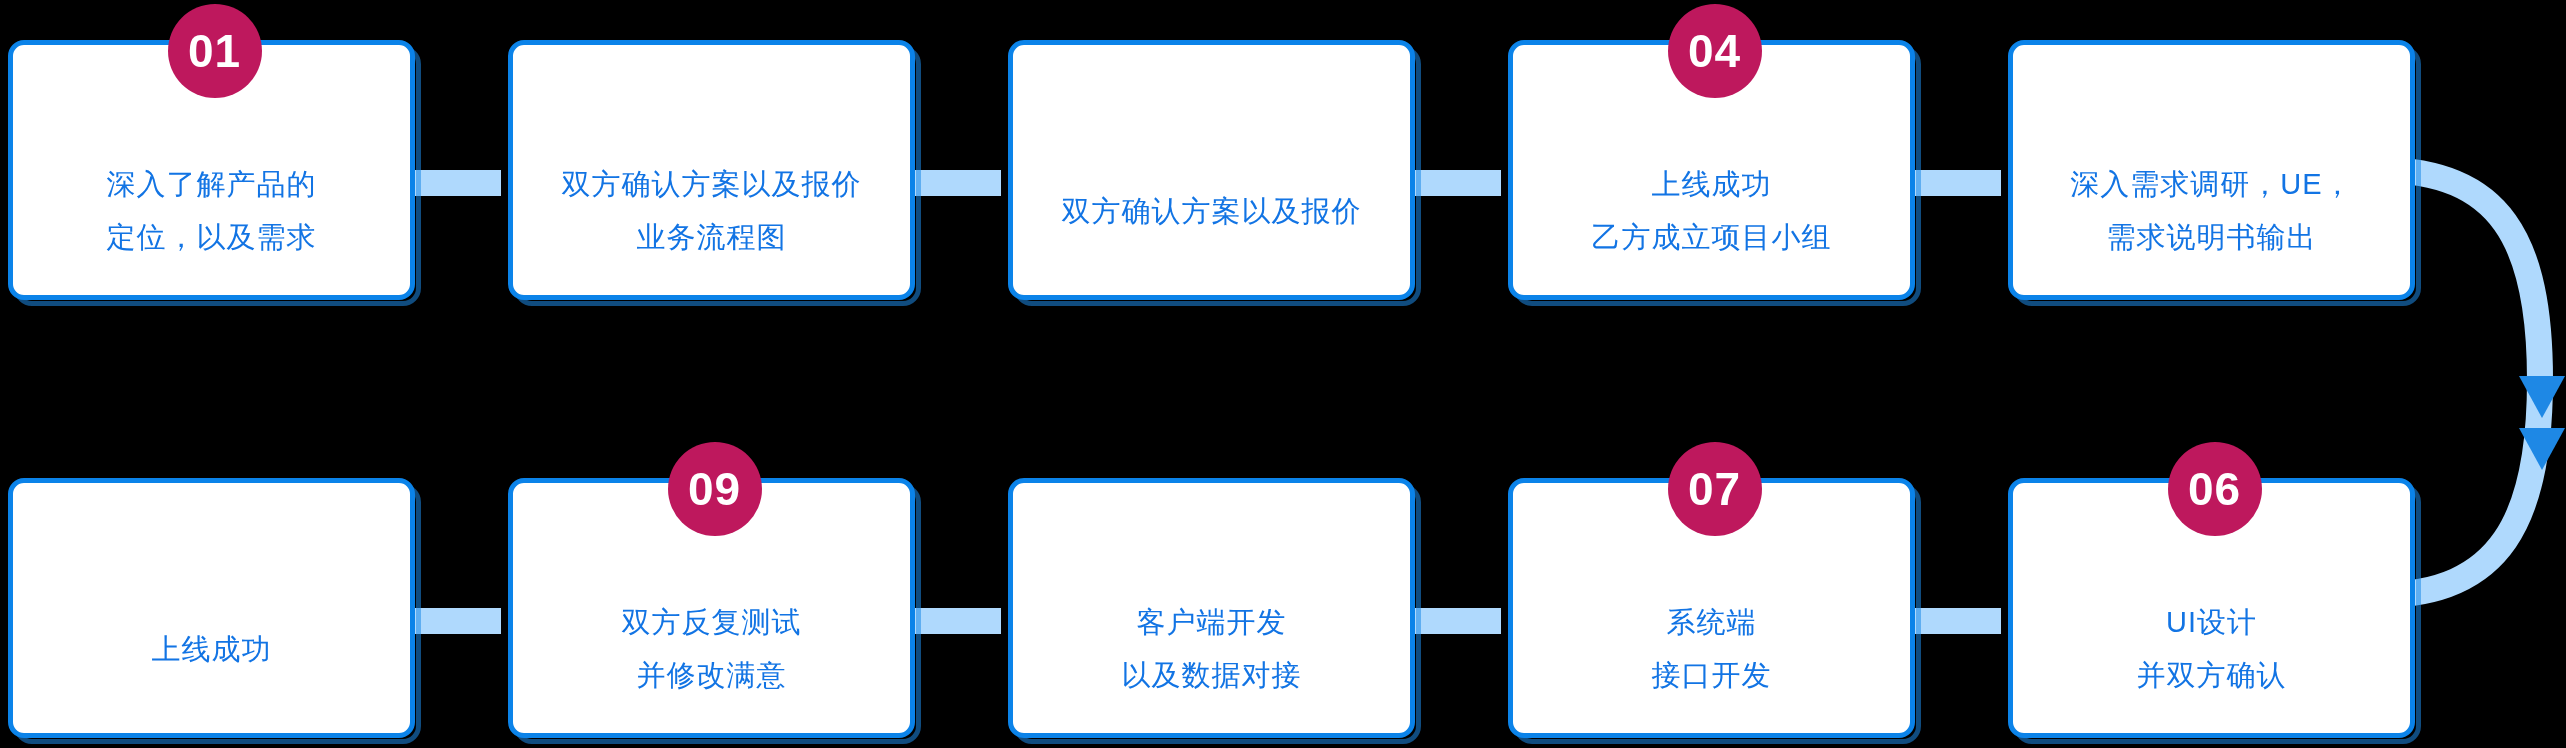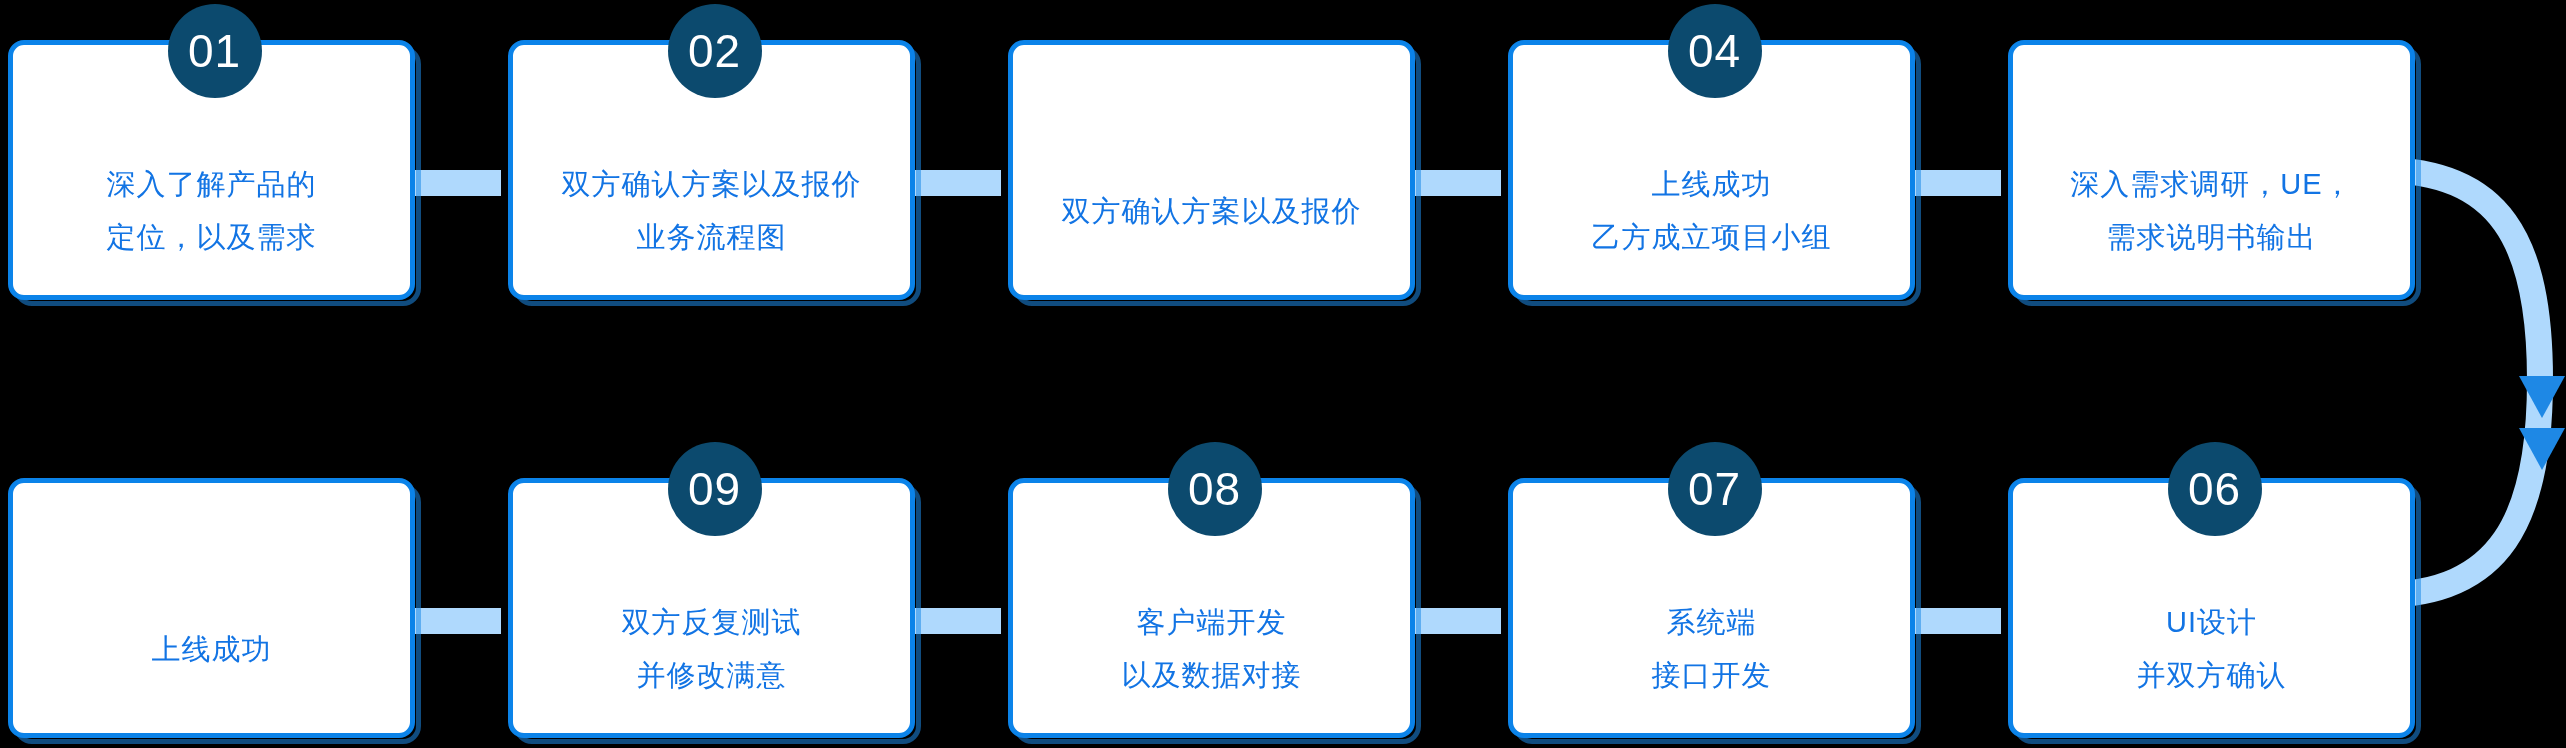--- a/index.html
+++ b/index.html
@@ -86,24 +86,24 @@
 
   
   .badge {
     position: absolute;
     left: 50%;
     top: -36px;
     transform: translateX(-50%);
     width: 94px;
     height: 94px;
     border-radius: 50%;
-    background: #0c4a6e;
+    background: #be185d;
     color: #FFFFFF;
     font-size: 46px;
-    font-weight: normal;
+    font-weight: bold;
     display: flex;
     align-items: center;
     justify-content: center;
     letter-spacing: 1px;
     z-index: 6;
   }
 
   
   #curve-arrow {
     position: absolute;
@@ -146,21 +146,20 @@
     <div class="badge">01</div>
   </div>
 
   <div class="step" style="left:508px; top:40px;">
     <div class="card-shadow"></div>
     <div class="card"></div>
     <div class="card-body">
       <div class="card-text">双方确认方案以及报价
 业务流程图</div>
     </div>
-    <div class="badge">02</div>
   </div>
 
   <div class="step" style="left:1008px; top:40px;">
     <div class="card-shadow"></div>
     <div class="card"></div>
     <div class="card-body">
       <div class="card-text single">双方确认方案以及报价</div>
     </div>
   </div>
 
@@ -201,21 +200,20 @@
     <div class="badge">09</div>
   </div>
 
   <div class="step" style="left:1008px; top:478px;">
     <div class="card-shadow"></div>
     <div class="card"></div>
     <div class="card-body">
       <div class="card-text">客户端开发
 以及数据对接</div>
     </div>
-    <div class="badge">08</div>
   </div>
 
   <div class="step" style="left:1508px; top:478px;">
     <div class="card-shadow"></div>
     <div class="card"></div>
     <div class="card-body">
       <div class="card-text">系统端
 接口开发</div>
     </div>
     <div class="badge">07</div>

